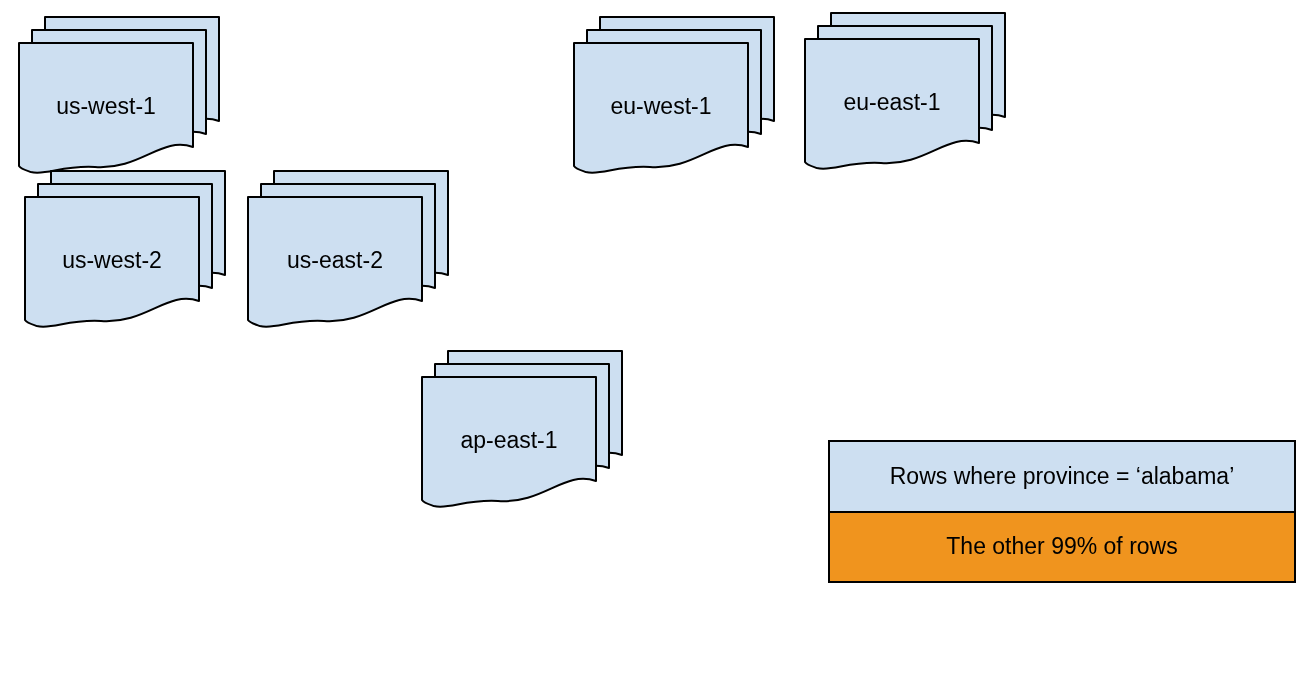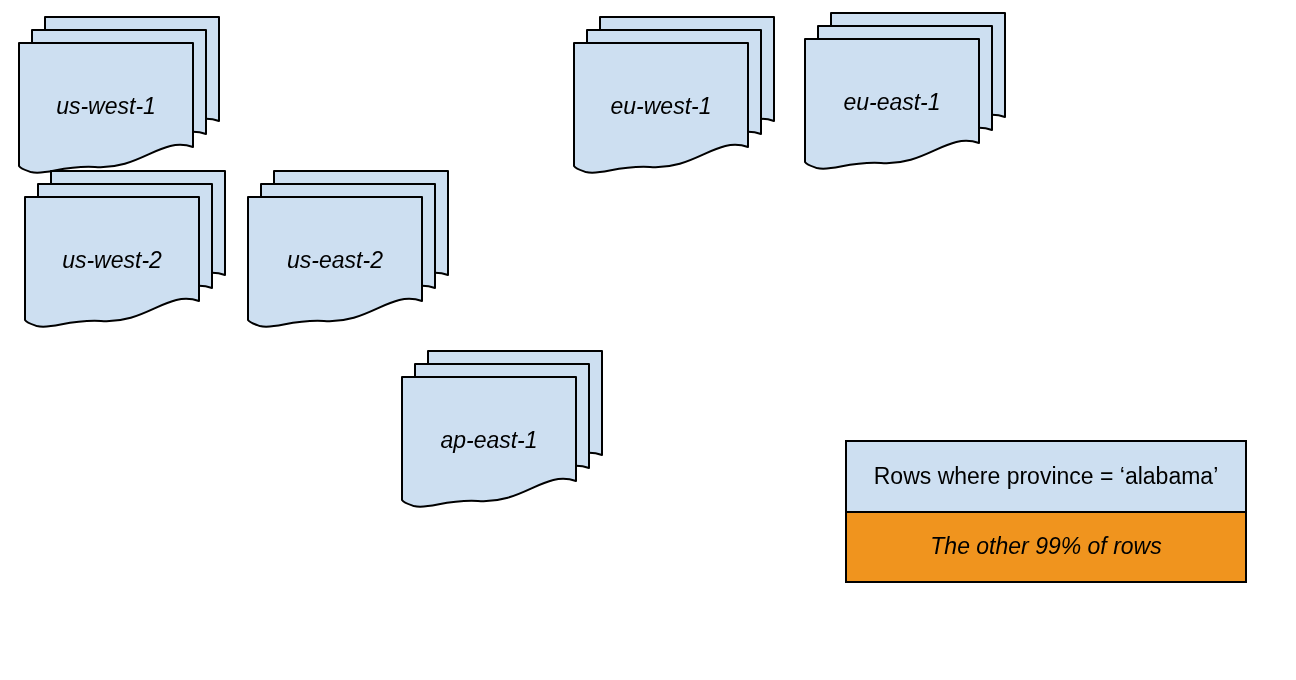--- a/index.html
+++ b/index.html
@@ -4,52 +4,51 @@
 <style>
   html, body { margin: 0; padding: 0; }
   body {
     width: 1296px; height: 680px;
     background: #ffffff;
     font-family: "Liberation Sans", sans-serif;
     position: relative;
     overflow: hidden;
   }
   .canvas { position: absolute; inset: 0; }
-  .stack { position: absolute; font-style: italic; }
+  .stack { position: absolute; }
   .stack svg { display: block; overflow: visible; }
   .doc {
     fill: var(--region-fill, #cddff1);
     stroke: var(--stroke, #000);
     stroke-width: 2;
     stroke-linejoin: round;
   }
   .stack.highlight .doc { fill: var(--highlight-fill, #f0941e); }
   .region-label {
     font-size: 23px;
     fill: #000000;
     font-family: "Liberation Sans", sans-serif;
   }
   .legend {
     position: absolute;
-    left: 845px; top: 440px;
-    width: 402px; height: 143px;
+    left: 828px; top: 440px;
+    width: 468px; height: 143px;
     border: 2px solid var(--stroke, #000);
     box-sizing: border-box;
     display: flex; flex-direction: column;
   }
   .legend-row {
     flex: 1;
     display: flex; align-items: center; justify-content: center;
     font-size: 23px; color: #000;
   }
   .legend-row.blue { background: var(--region-fill, #cddff1); }
   .legend-row.orange {
     background: var(--highlight-fill, #f0941e);
     border-top: 2px solid var(--stroke, #000);
-    font-style: italic;
   }
 </style>
 </head>
 <body>
 
 <svg width="0" height="0" style="position:absolute" aria-hidden="true">
   <defs>
     <path id="docshape" d="M0,0 H174 V104 C142,93 122,127 76,124 C44,122 26,133 12,129 C6,127 2,126 0,123 Z"></path>
   </defs>
 </svg>
@@ -97,21 +96,21 @@
     <svg width="203" height="158" viewBox="0 0 203 158">
       <use class="doc" href="#docshape" x="27" y="1"></use>
       <use class="doc" href="#docshape" x="14" y="14"></use>
       <use class="doc" href="#docshape" x="1" y="27"></use>
       <text class="region-label" x="88" y="90" text-anchor="middle" dominant-baseline="central">us-east-2</text>
     </svg>
   </div>
 
 
 
-  <div class="stack" style="left:401px;top:350px">
+  <div class="stack" style="left:421px;top:350px">
     <svg width="203" height="158" viewBox="0 0 203 158">
       <use class="doc" href="#docshape" x="27" y="1"></use>
       <use class="doc" href="#docshape" x="14" y="14"></use>
       <use class="doc" href="#docshape" x="1" y="27"></use>
       <text class="region-label" x="88" y="90" text-anchor="middle" dominant-baseline="central">ap-east-1</text>
     </svg>
   </div>
 
 
   <div class="legend">

